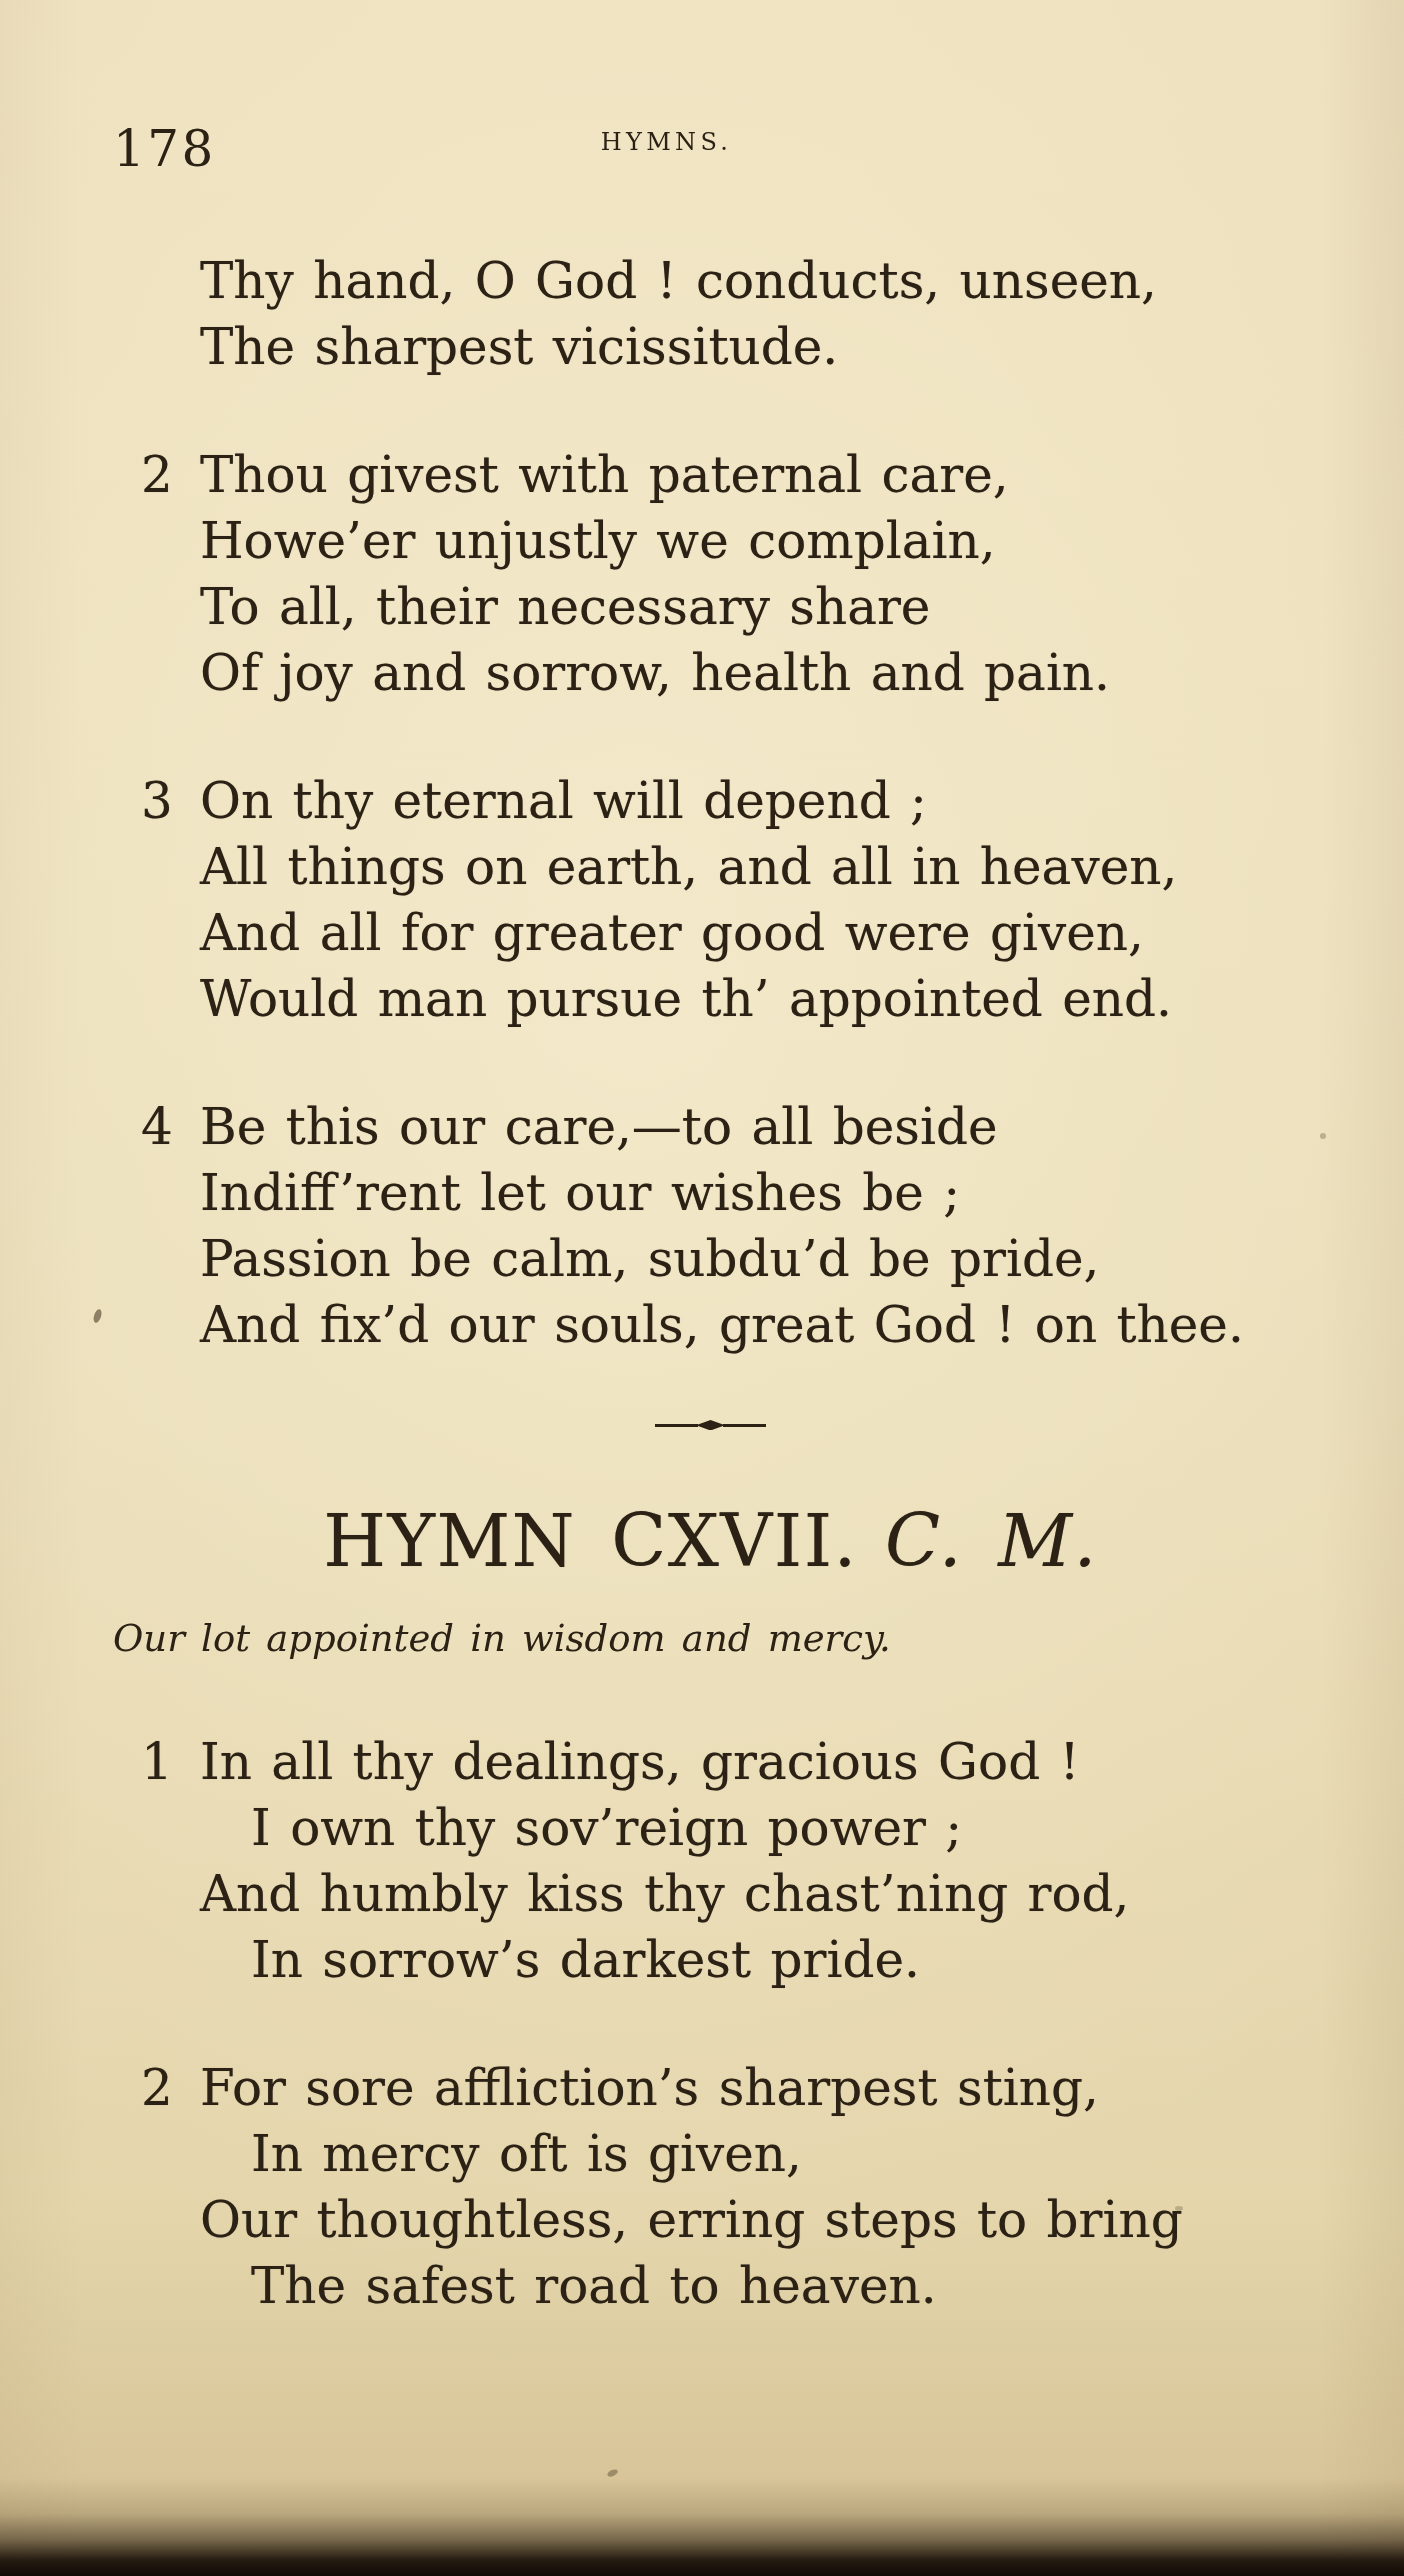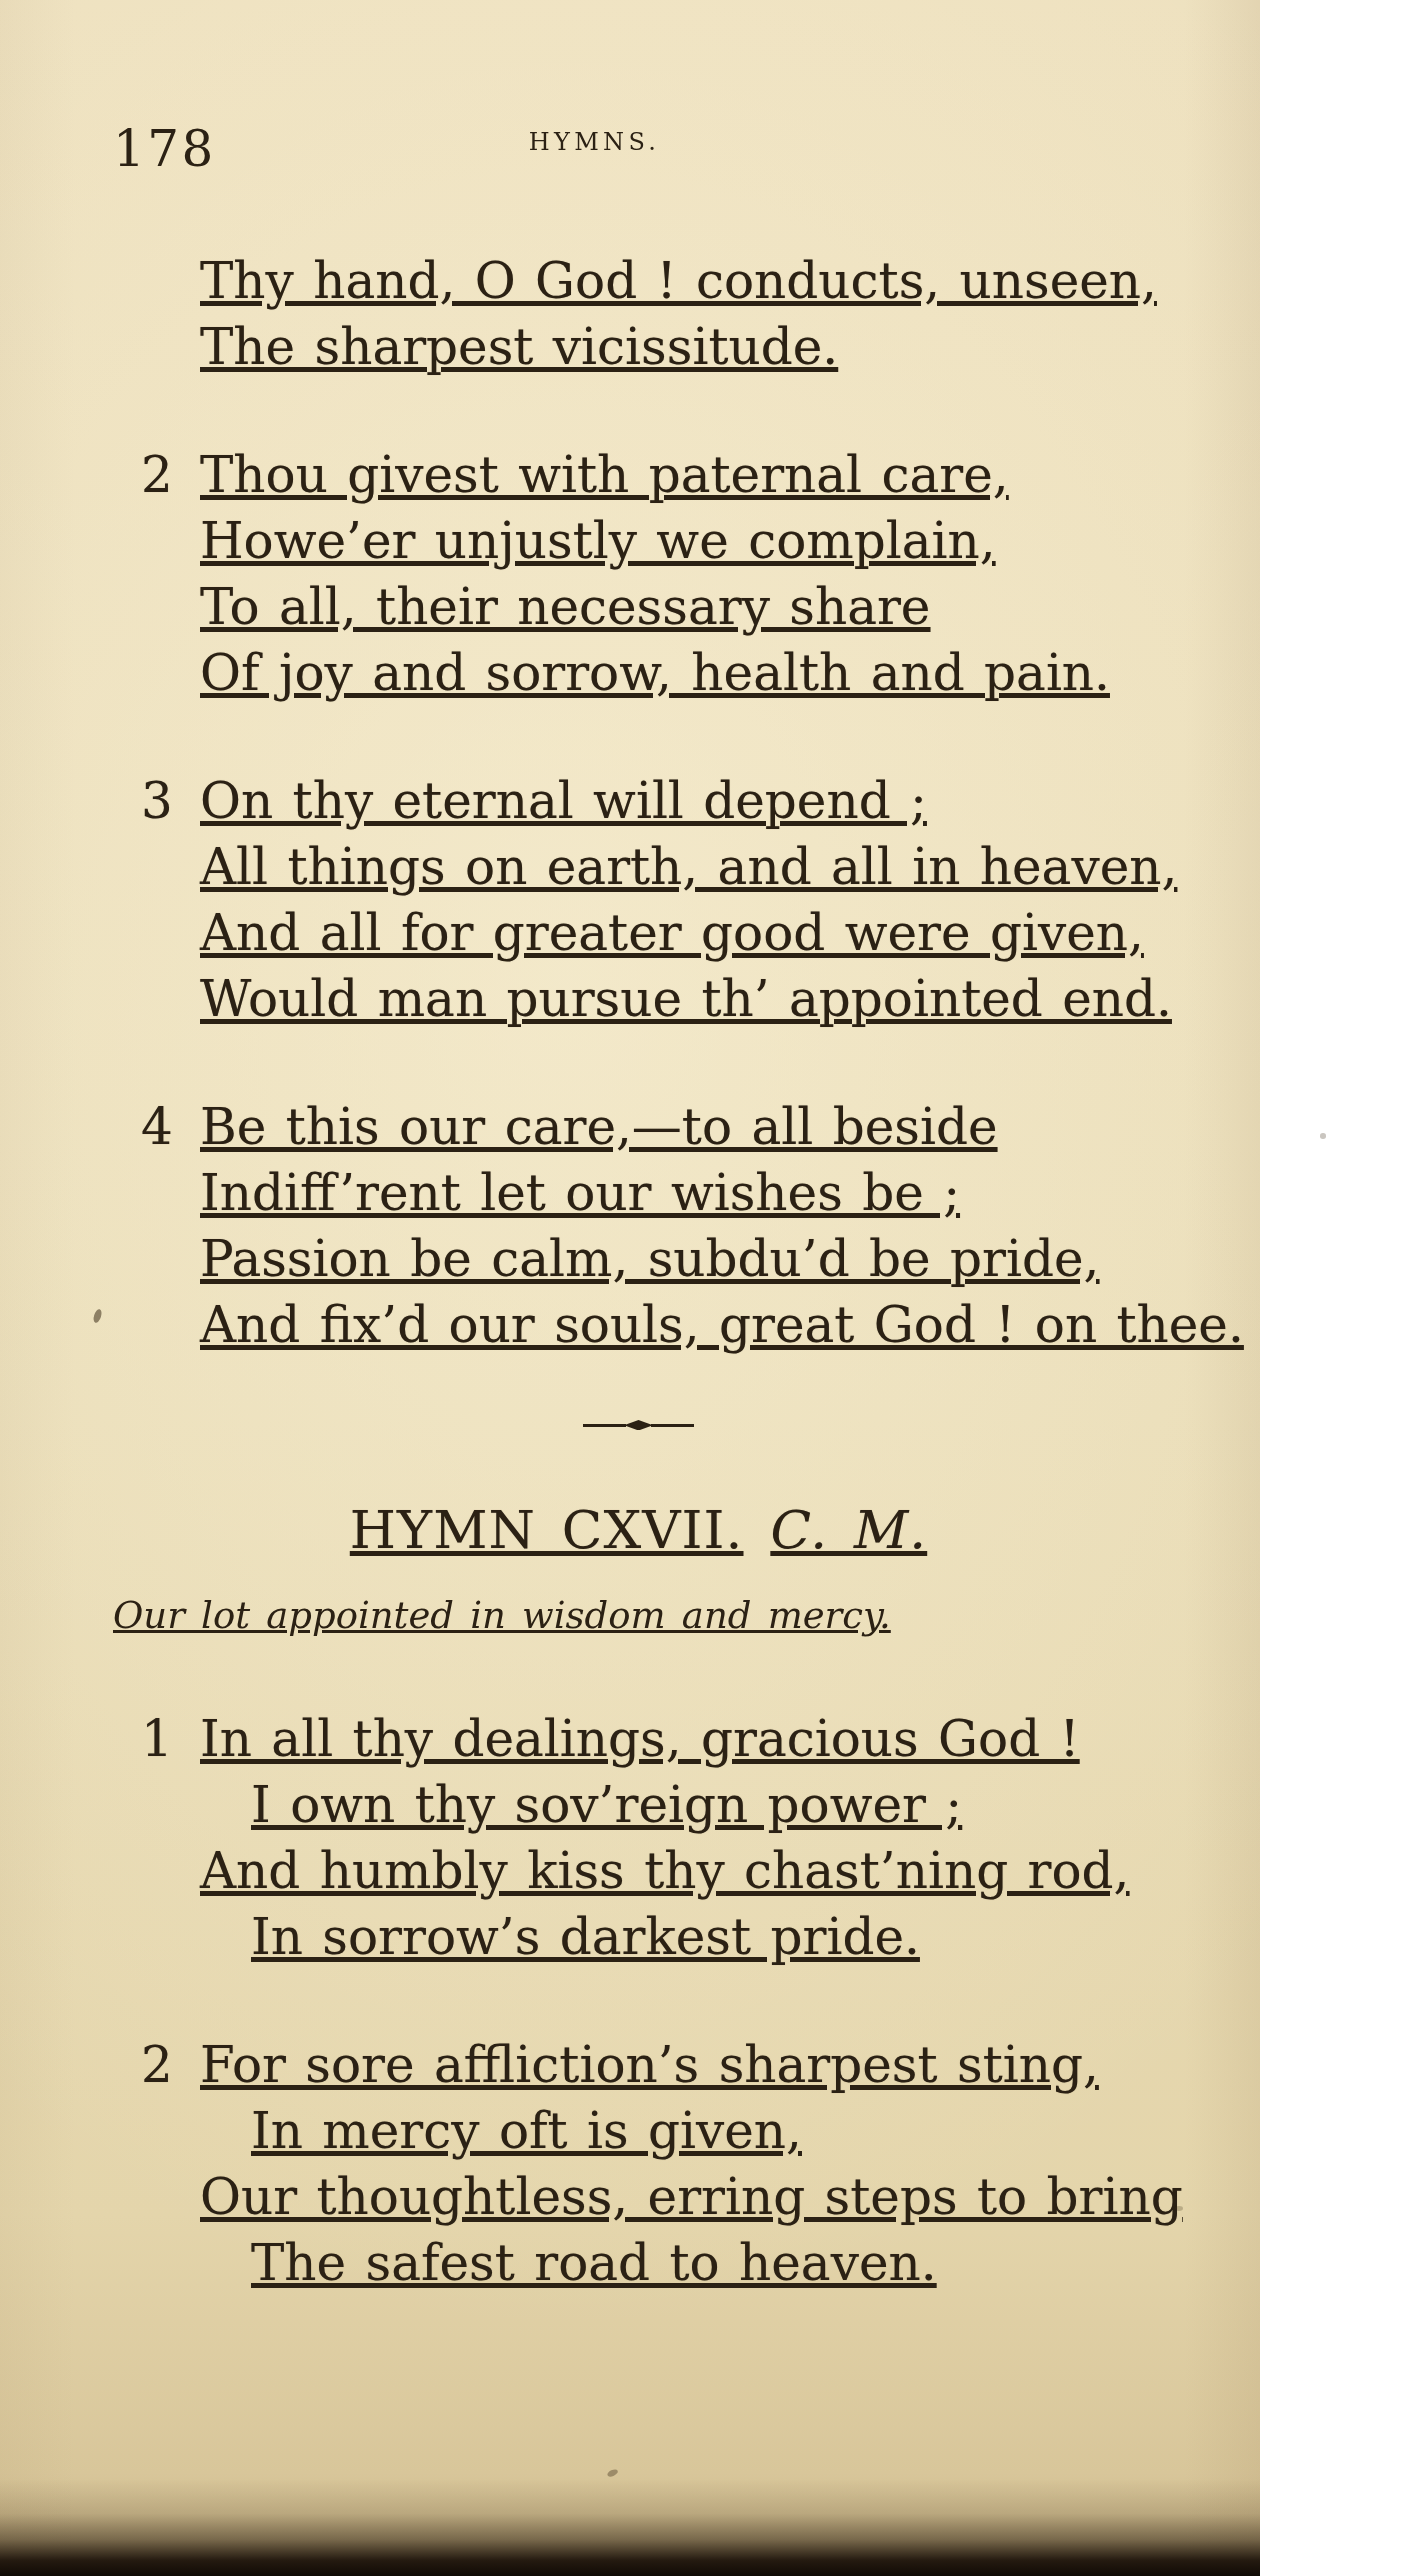--- a/index.html
+++ b/index.html
@@ -4,26 +4,25 @@
 <style>
   * { margin:0; padding:0; box-sizing:border-box; }
   html, body { width:1404px; height:2576px; }
   body {
     font-family:"DejaVu Serif","Liberation Serif",serif;
     color:#2b2114;
     overflow:hidden;
   }
   .page {
     position:relative;
-    width:1260px; height:2576px;
+    width:1404px; height:2576px;
     background:
       radial-gradient(130% 85% at 45% 38%, rgba(253,246,222,0.45), rgba(253,246,222,0) 62%),
       linear-gradient(to right, rgba(130,100,60,0.06), rgba(130,100,60,0) 6%, rgba(130,100,60,0) 94%, rgba(130,100,60,0.10)),
       linear-gradient(to bottom, #eee1bf 0%, #e9dcb6 55%, #e4d5ab 86%, #d8c69a 96%, #c4af80 100%);
-    text-decoration: underline;
   }
   .content { position:relative; padding:120px 96px 0 113px; }
 
   .page-header { position:relative; height:62px; margin-bottom:66px; }
   .page-num { position:absolute; left:0; top:0; font-size:50px; letter-spacing:0.05em; }
   .running-head {
     position:absolute; left:0; right:88px; top:8px;
     text-align:center; font-size:24px; letter-spacing:0.18em;
   }
 
@@ -43,21 +42,21 @@
     display:flex; align-items:center; justify-content:center;
     margin:6.4px 0 69px;
   }
   .divider .bar { width:43px; height:3.2px; background:#2b2114; }
   .divider .diamond {
     width:29px; height:10.4px; background:#2b2114; margin:0 -2.4px;
     clip-path:polygon(0 50%, 50% 0, 100% 50%, 50% 100%);
   }
 
   .hymn-heading {
-    text-align:center; font-size:53px; letter-spacing:0.02em;
+    text-align:center; font-size:72px; letter-spacing:0.02em;
     word-spacing:0.15em; margin-bottom:34px;
     text-shadow:0 0 0.8px rgba(43,33,20,0.35);
   }
   .hymn-heading .meter { font-style:italic; margin-left:27px; }
 
   .epigraph {
     text-align:left; font-style:italic; font-size:37px;
     word-spacing:0.12em; margin-bottom:69px;
   }
 

